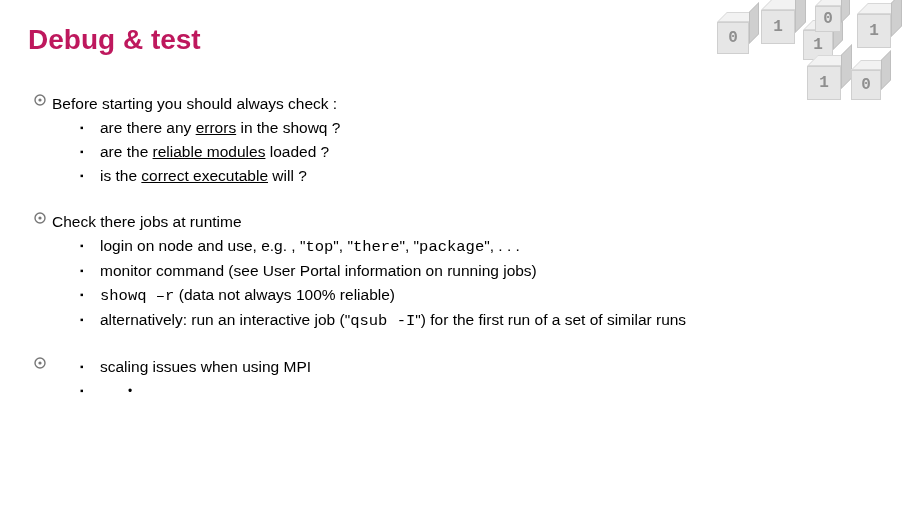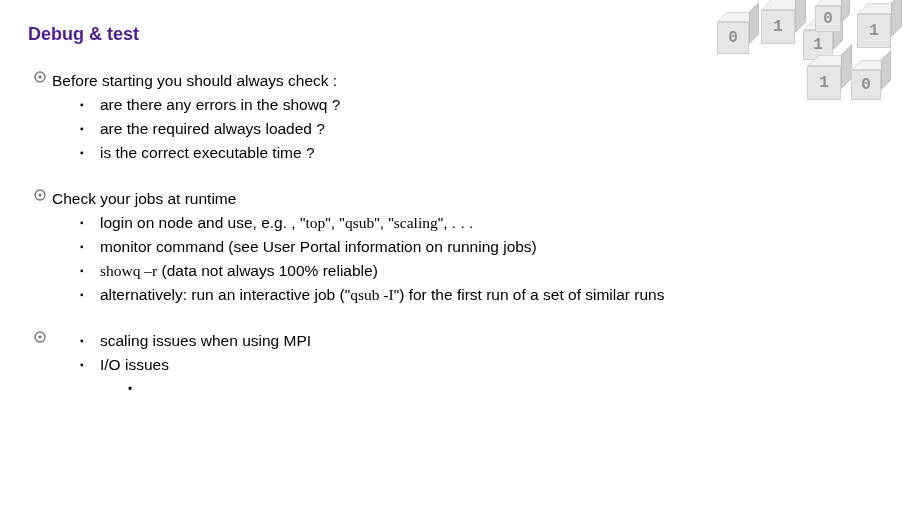--- a/index.html
+++ b/index.html
@@ -1,32 +1,32 @@
 <!DOCTYPE html>
 <html><head>
 <meta charset="utf-8">
 <style>
   * { box-sizing: border-box; margin: 0; padding: 0; }
   html, body { width: 907px; height: 510px; background: #fff; font-family: Arial, Helvetica, sans-serif; color: #000; }
   .slide { position: relative; width: 907px; height: 510px; padding: 24px 28px 0 28px; }
-  .title { font-size: 18px; font-weight: 700; color: #4c1d95; margin-bottom: 24px; }
+  .title { font-size: 28px; font-weight: 700; color: #be185d; margin-bottom: 36px; }
   .content { font-size: 15.5px; line-height: 1.55; }
   .top-item { display: flex; align-items: flex-start; margin-bottom: 22px; justify-content: center; }
   .top-bullet { flex: 0 0 24px; display: flex; justify-content: center; padding-top: 2px; }
   .top-bullet svg { width: 12px; height: 12px; }
   .top-body { flex: 1 1 auto; }
   .top-lead { margin-bottom: 0; }
   .sub-list { padding-left: 28px; }
   .sub-item { display: flex; align-items: flex-start; }
   .sub-bullet { flex: 0 0 20px; font-size: 10px; line-height: 24px; color: #000; }
   .sub-body { flex: 1 1 auto; }
   .sub-sub { padding-left: 28px; display: flex; align-items: flex-start; }
   .sub-sub-bullet { flex: 0 0 20px; font-size: 12px; line-height: 24px; }
-  .u { }
-  .mono { font-family: Liberation Serif, serif; }
+  .u { text-decoration: underline; }
+  .mono { font-family: Liberation Mono, monospace; }
   .deco { position: absolute; top: 0; right: 0; width: 200px; height: 110px; }
   .cube { position: absolute; }
   .cube .face { position: absolute; display: flex; align-items: center; justify-content: center; font-family: "Courier New", monospace; font-weight: 700; color: #8f8f8f; }
   
   .cube .f { background: #e6e6e6; border: 1px solid #cfcfcf; }
   
   .cube .t { background: #f2f2f2; border: 1px solid #d8d8d8; transform-origin: bottom left; transform: skewX(-45deg); }
   
   .cube .r { background: #cfcfcf; border: 1px solid #bfbfbf; transform-origin: top left; transform: skewY(-45deg); }
 </style>
@@ -93,43 +93,43 @@
       </div>
       <div class="top-body">
         <div class="top-lead">Before starting you should always check :</div>
         <div class="sub-list">
           <div class="sub-item">
             <div class="sub-bullet">▪</div>
             <div class="sub-body"><span>are there any </span><span class="u">errors</span><span> in the showq ?</span></div>
           </div>
           <div class="sub-item">
             <div class="sub-bullet">▪</div>
-            <div class="sub-body"><span>are the </span><span class="u">required always</span><span> loaded ?</span></div>
+            <div class="sub-body"><span>are the </span><span class="u">reliable modules</span><span> loaded ?</span></div>
           </div>
           <div class="sub-item">
             <div class="sub-bullet">▪</div>
-            <div class="sub-body"><span>is the </span><span class="u">correct executable</span><span> time ?</span></div>
+            <div class="sub-body"><span>is the </span><span class="u">correct executable</span><span> will ?</span></div>
           </div>
         </div>
       </div>
     </div>
 
     <div class="top-item">
       <div class="top-bullet">
         <svg viewBox="0 0 12 12">
             <circle cx="6" cy="6" r="5" fill="none" stroke="#777" stroke-width="1.4"></circle>
             <circle cx="6" cy="6" r="1.6" fill="#777"></circle>
           </svg>
       </div>
       <div class="top-body">
-        <div class="top-lead">Check your jobs at runtime</div>
+        <div class="top-lead">Check there jobs at runtime</div>
         <div class="sub-list">
           <div class="sub-item">
             <div class="sub-bullet">▪</div>
-            <div class="sub-body">login on node and use, e.g. , "<span class="mono">top</span>", "<span class="mono">qsub</span>", "<span class="mono">scaling</span>", . . .</div>
+            <div class="sub-body">login on node and use, e.g. , "<span class="mono">top</span>", "<span class="mono">there</span>", "<span class="mono">package</span>", . . .</div>
           </div>
           <div class="sub-item">
             <div class="sub-bullet">▪</div>
             <div class="sub-body">monitor command (see User Portal information on running jobs)</div>
           </div>
           <div class="sub-item">
             <div class="sub-bullet">▪</div>
             <div class="sub-body"><span class="mono">showq –r</span> (data not always 100% reliable)</div>
           </div>
           <div class="sub-item">
@@ -149,21 +149,20 @@
       </div>
       <div class="top-body">
         <div class="sub-list">
           <div class="sub-item">
             <div class="sub-bullet">▪</div>
             <div class="sub-body">scaling issues when using MPI</div>
           </div>
           <div class="sub-item">
             <div class="sub-bullet">▪</div>
             <div class="sub-body">
-              <div>I/O issues</div>
               <div class="sub-sub">
                 <div class="sub-sub-bullet">•</div>
               </div>
             </div>
           </div>
         </div>
       </div>
     </div>
 
   </div>

